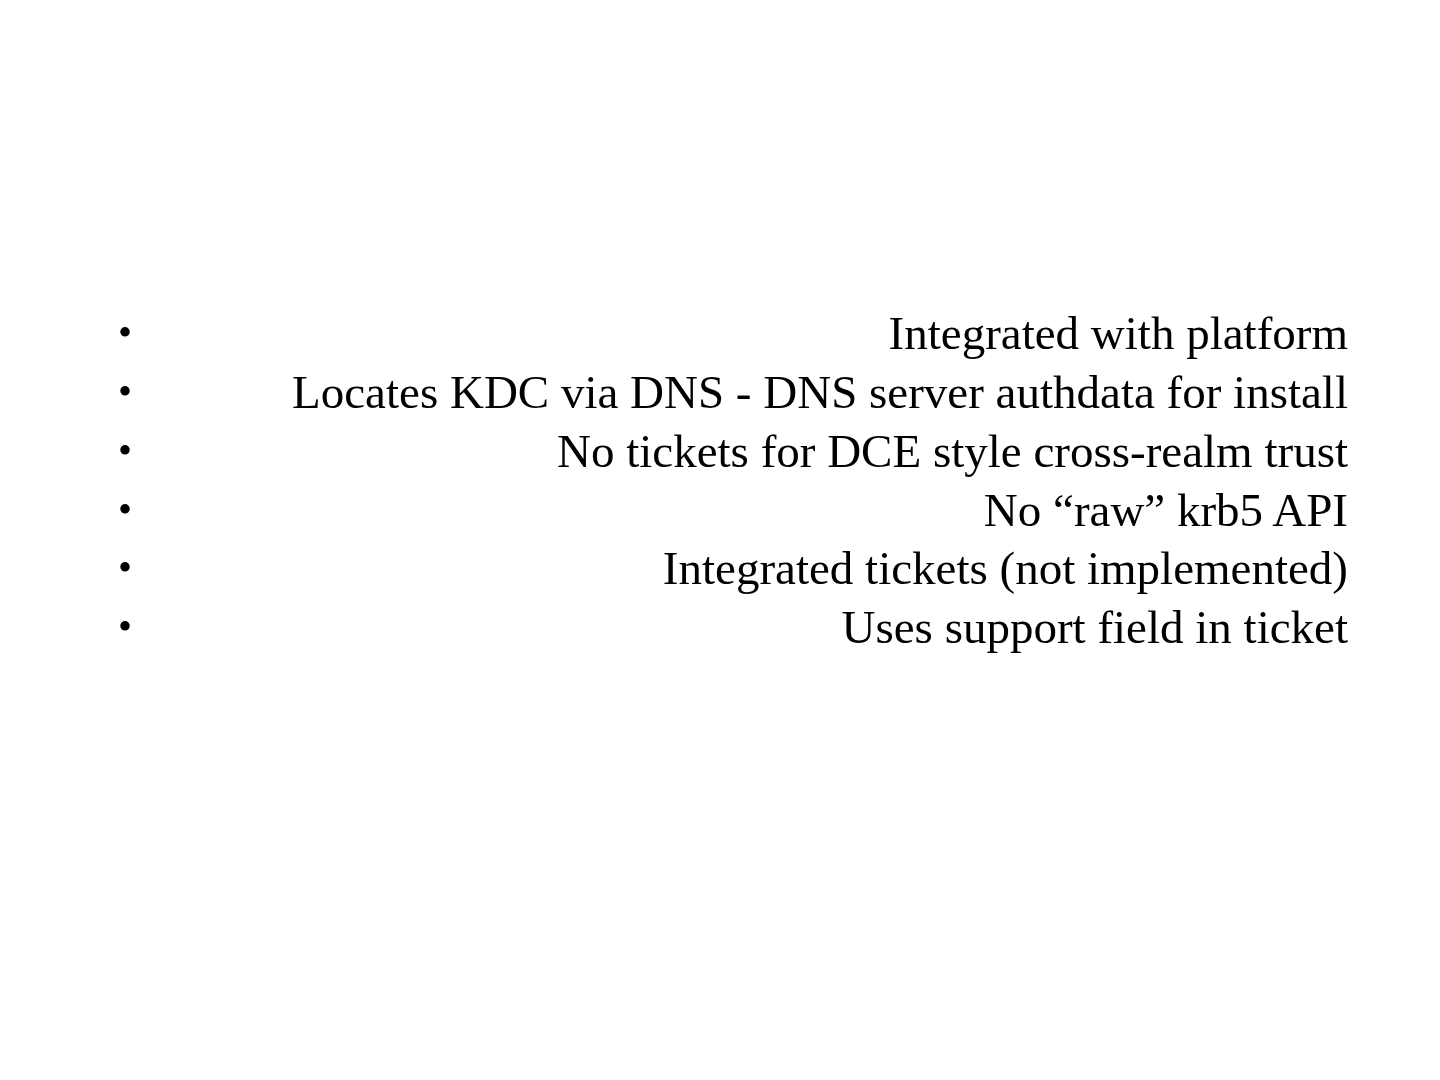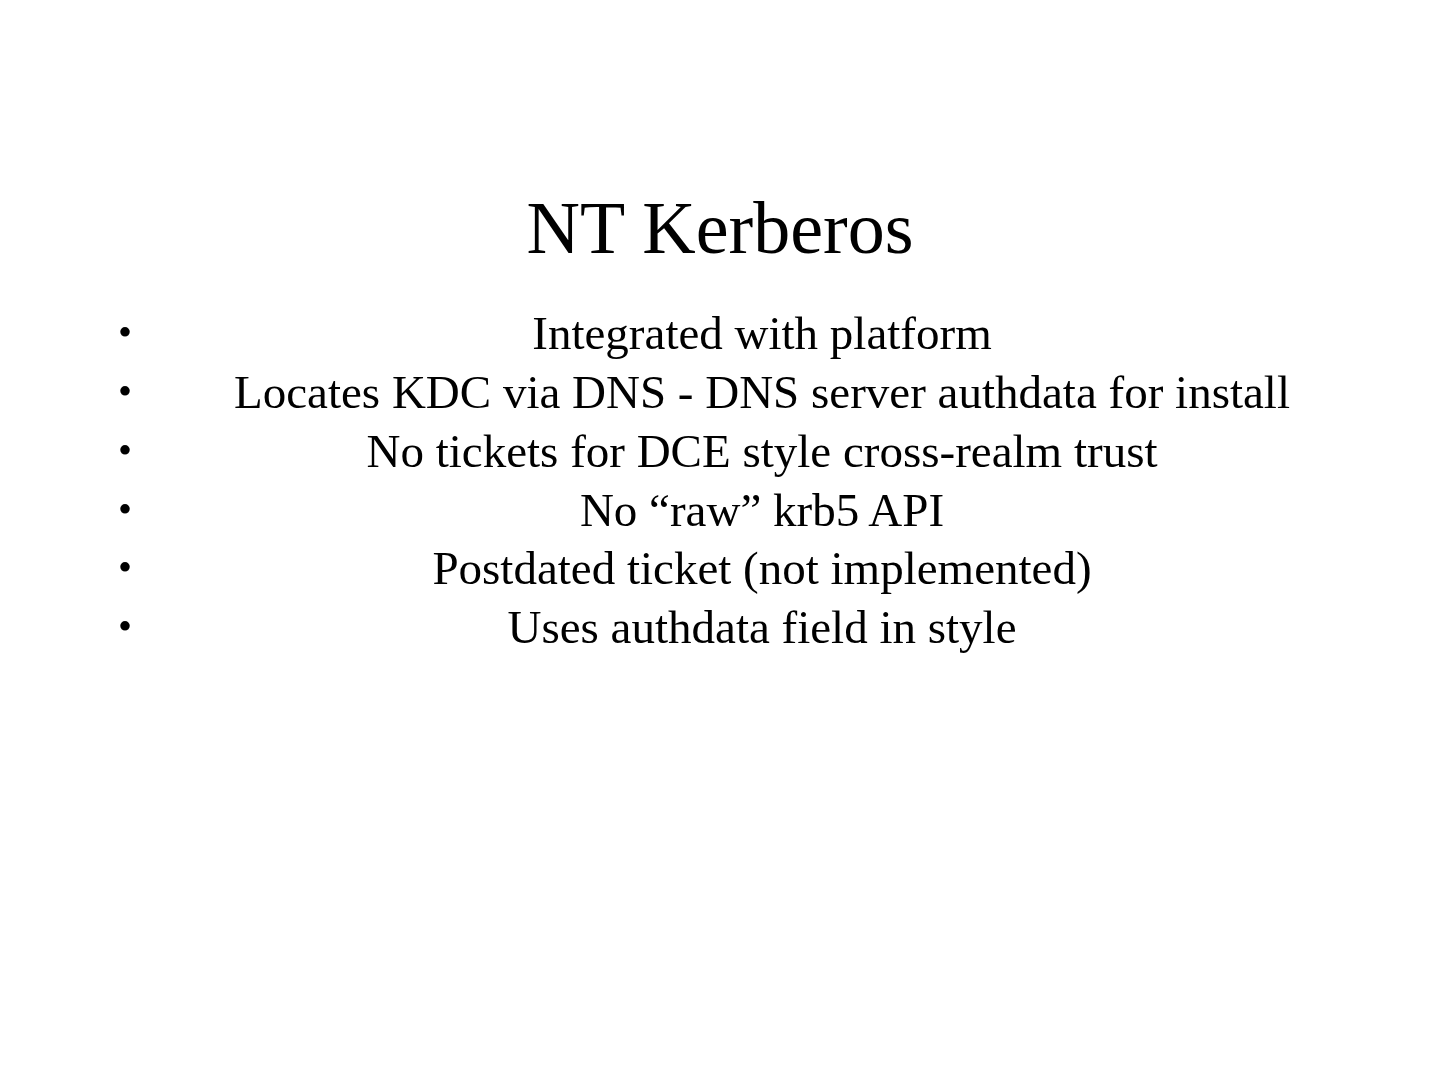--- a/index.html
+++ b/index.html
@@ -45,29 +45,28 @@
   }
   .bullet-marker {
     flex: 0 0 auto;
     width: 58px;
     text-align: left;
     font-size: 40px;
     line-height: 1.42;
   }
   .bullet-text {
     flex: 1 1 auto;
-    text-align: center;
+    text-align: right;
   }
 </style>
 </head>
 <body>
 
 <div class="slide">
 
-  <h1 class="slide-title">NT Kerberos</h1>
 
   <ul class="bullet-list">
 
     <li class="bullet-item">
       <span class="bullet-marker">•</span>
       <span class="bullet-text">Integrated with platform</span>
     </li>
 
     <li class="bullet-item">
       <span class="bullet-marker">•</span>
@@ -79,23 +78,23 @@
       <span class="bullet-text">No tickets for DCE style cross-realm trust</span>
     </li>
 
     <li class="bullet-item">
       <span class="bullet-marker">•</span>
       <span class="bullet-text">No “raw” krb5 API</span>
     </li>
 
     <li class="bullet-item">
       <span class="bullet-marker">•</span>
-      <span class="bullet-text">Postdated ticket (not implemented)</span>
+      <span class="bullet-text">Integrated tickets (not implemented)</span>
     </li>
 
     <li class="bullet-item">
       <span class="bullet-marker">•</span>
-      <span class="bullet-text">Uses authdata field in style</span>
+      <span class="bullet-text">Uses support field in ticket</span>
     </li>
 
   </ul>
 
 </div>
 
 </body></html>

